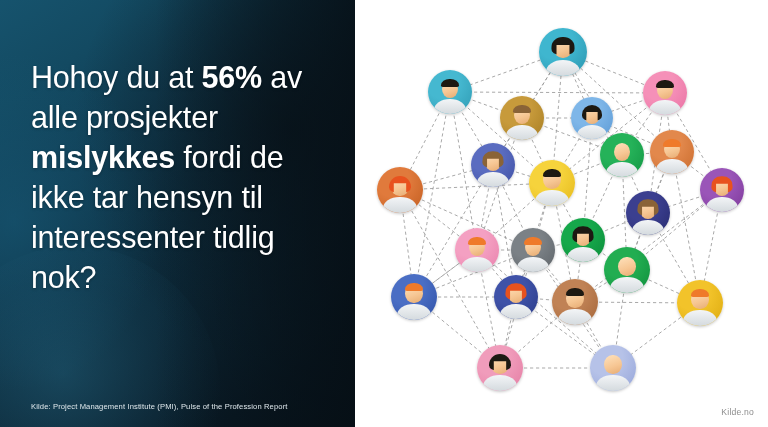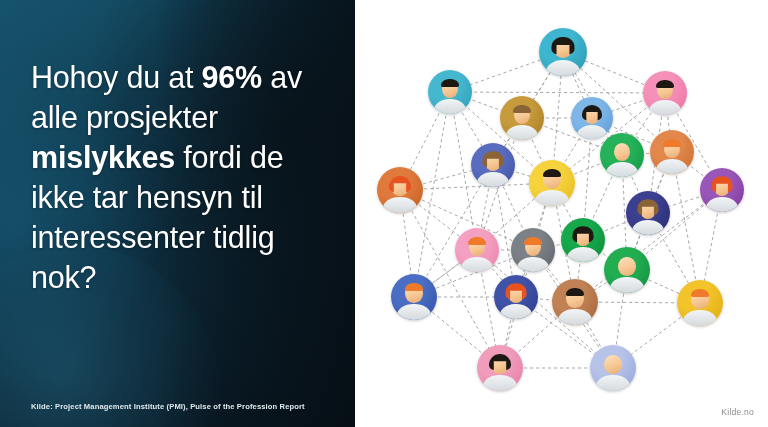--- a/index.html
+++ b/index.html
@@ -32,21 +32,21 @@
   #headline {
     position:absolute; left:31px; top:57px; width:300px;
     color:#ffffff; font-size:30.5px; line-height:40px;
     font-weight:400; letter-spacing:-0.2px;
     text-shadow:0 1px 3px rgba(0,0,0,0.30);
   }
   #headline b { font-weight:700; }
 
   #source-note {
     position:absolute; left:31px; top:401px; width:310px;
-    color:#dfe8ec; font-size:7.6px; font-weight:700; letter-spacing:0.12px;
+    color:#dfe8ec; font-size:7.6px; font-weight:400; letter-spacing:0.12px;
     line-height:11px;
   }
 
   
   #network-panel {
     position:absolute; left:355px; top:0; width:413px; height:427px;
     background:#ffffff; overflow:hidden;
   }
   #edges { position:absolute; left:0; top:0; width:413px; height:427px; }
 
@@ -78,21 +78,21 @@
 </head>
 <body>
 
 <div id="canvas">
 
   <div id="left-panel">
     <div id="glow-blob"></div>
     <div id="dark-wash"></div>
 
     <div id="headline">
-      <span>Hohoy du at </span><b>96%</b><span> av alle prosjekter </span><b>mislykkes</b><span> fordi de ikke tar hensyn til interessenter tidlig nok?</span>
+      <span>Hohoy du at </span><b>56%</b><span> av alle prosjekter </span><b>mislykkes</b><span> fordi de ikke tar hensyn til interessenter tidlig nok?</span>
     </div>
 
     <div id="source-note">Kilde: Project Management Institute (PMI), Pulse of the Profession Report</div>
   </div>
 
   <div id="network-panel">
     <svg id="edges" viewBox="0 0 413 427" preserveAspectRatio="none">
         <line x1="208" y1="52" x2="95" y2="92" stroke="#9a9a9a" stroke-width="0.85" stroke-dasharray="3.2 2.8"></line>
         <line x1="208" y1="52" x2="310" y2="93" stroke="#9a9a9a" stroke-width="0.85" stroke-dasharray="3.2 2.8"></line>
         <line x1="208" y1="52" x2="167" y2="118" stroke="#9a9a9a" stroke-width="0.85" stroke-dasharray="3.2 2.8"></line>

